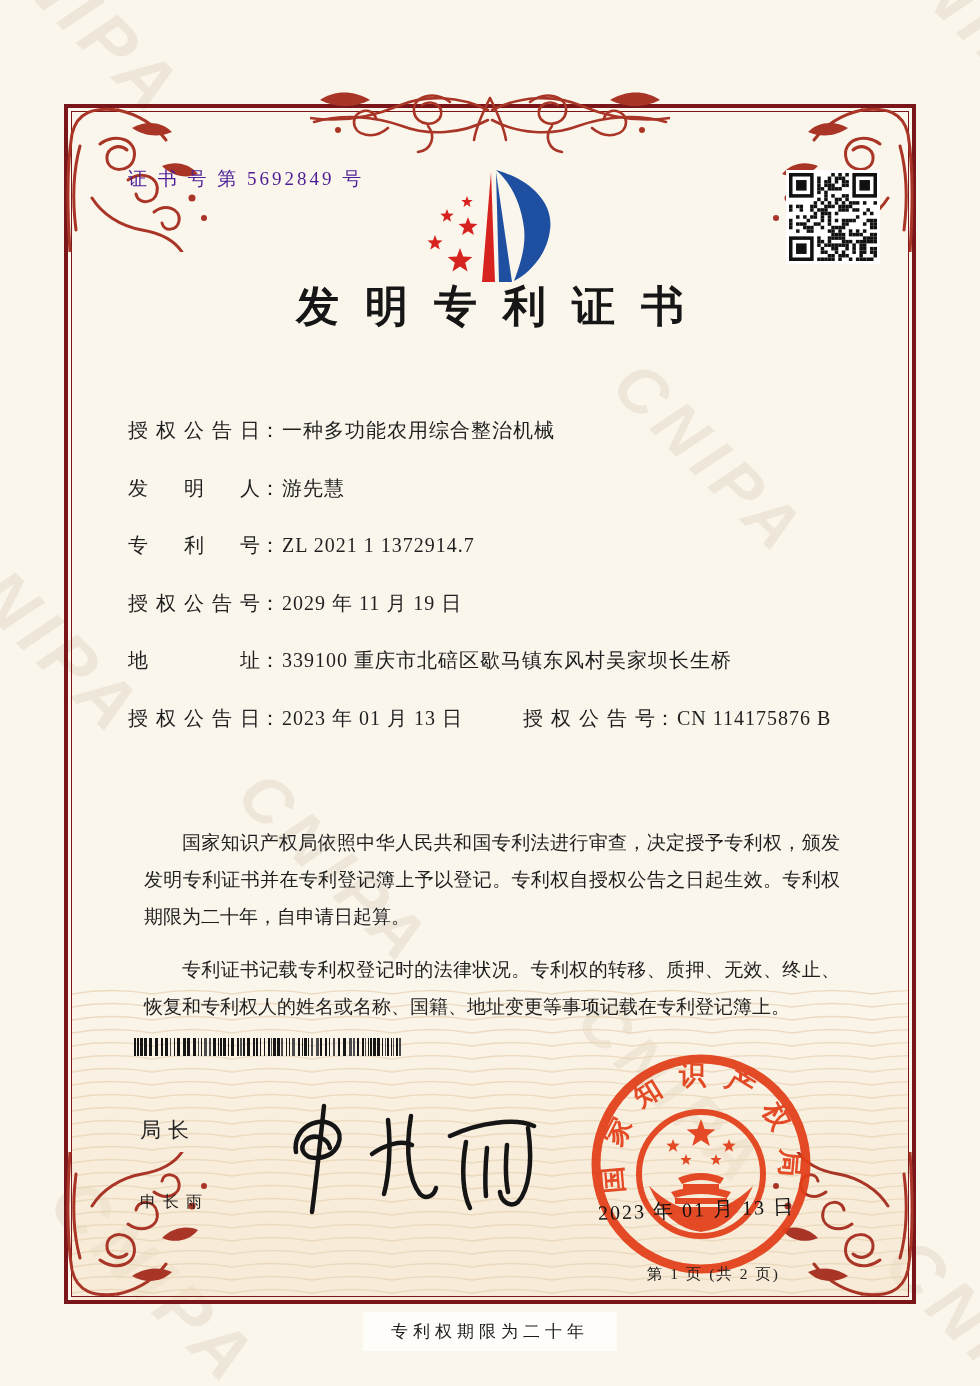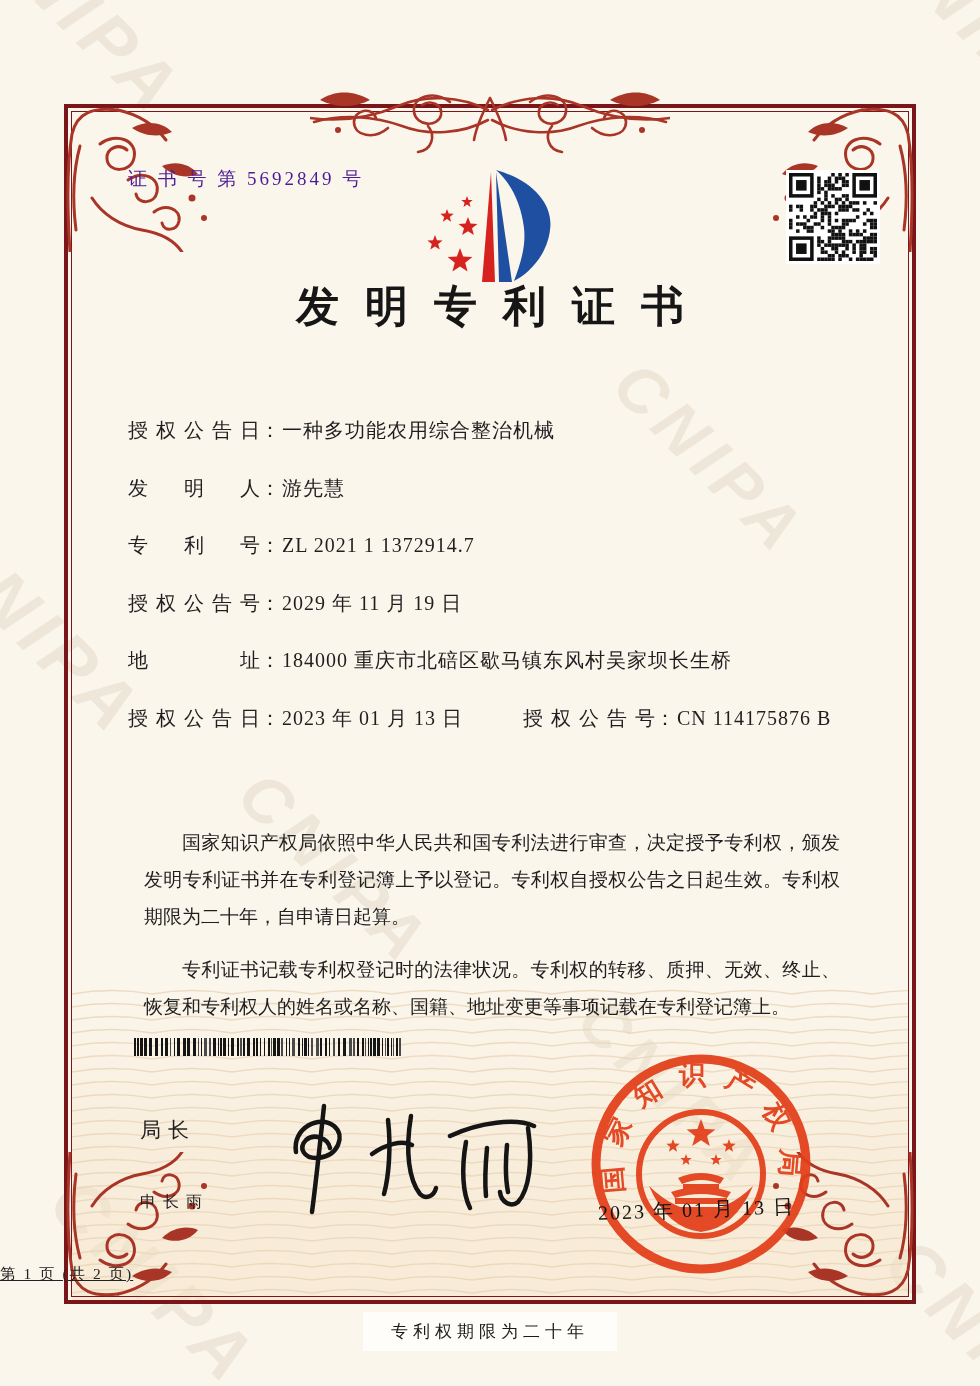--- a/index.html
+++ b/index.html
@@ -42,21 +42,21 @@
   .waves{position:absolute;left:72px;top:988px;width:836px;height:314px;}
   .waves-tint{position:absolute;left:72px;top:988px;width:836px;height:314px;
               background:linear-gradient(180deg,rgba(246,230,206,0) 0%,rgba(245,226,198,.45) 55%,rgba(245,226,198,.55) 100%);}
   .barcode{position:absolute;left:134px;top:1038px;width:272px;height:18px;}
   .signer-title{position:absolute;left:140px;top:1116px;font-size:21px;letter-spacing:7px;}
   .signer-name{position:absolute;left:140px;top:1192px;font-size:16px;letter-spacing:7px;}
   .signature{position:absolute;left:268px;top:1082px;width:280px;height:145px;}
   .seal{position:absolute;left:583px;top:1046px;width:236px;height:236px;opacity:.93;}
   .seal-date{position:absolute;left:598px;top:1196px;width:220px;font-size:20px;letter-spacing:2px;
              color:#111;transform:rotate(-2deg);}
-  .page-num{position:absolute;left:0;top:1264px;width:780px;text-align:left;font-size:15.5px;letter-spacing:2px;color:#222;text-decoration:underline;}
+  .page-num{position:absolute;left:0;top:1264px;width:780px;text-align:right;font-size:15.5px;letter-spacing:2px;color:#222;}
   .cont-note{position:absolute;left:50%;top:1312px;transform:translateX(-50%);background:#fefdf9;
              padding:8px 28px;font-size:17px;letter-spacing:5px;color:#1a1a1a;}
   svg{display:block;}
 </style>
 </head>
 <body>
 
 <div class="page">
 
   <div class="wm" style="left:-50px;top:-30px;">CNIPA</div>
@@ -393,21 +393,21 @@
     <div class="frow">
       <span class="flabel">发明人</span><span class="fcolon">：</span><span class="fvalue">游先慧</span>
     </div>
     <div class="frow">
       <span class="flabel">专利号</span><span class="fcolon">：</span><span class="fvalue">ZL 2021 1 1372914.7</span>
     </div>
     <div class="frow">
       <span class="flabel">授权公告号</span><span class="fcolon">：</span><span class="fvalue">2029 年 11 月 19 日</span>
     </div>
     <div class="frow">
-      <span class="flabel">地址</span><span class="fcolon">：</span><span class="fvalue">184000  重庆市北碚区歇马镇东风村吴家坝长生桥</span>
+      <span class="flabel">地址</span><span class="fcolon">：</span><span class="fvalue">339100  重庆市北碚区歇马镇东风村吴家坝长生桥</span>
     </div>
     <div class="frow">
       <span class="flabel">授权公告日</span><span class="fcolon">：</span><span class="fvalue">2023 年 01 月 13 日</span><span class="pair2"><span class="flabel">授权公告号</span><span class="fcolon">：</span><span class="fvalue">CN 114175876 B</span></span>
     </div>
   </div>
 
   <div class="body-text">
     <p>国家知识产权局依照中华人民共和国专利法进行审查，决定授予专利权，颁发发明专利证书并在专利登记簿上予以登记。专利权自授权公告之日起生效。专利权期限为二十年，自申请日起算。</p>
     <p>专利证书记载专利权登记时的法律状况。专利权的转移、质押、无效、终止、恢复和专利权人的姓名或名称、国籍、地址变更等事项记载在专利登记簿上。</p>
   </div>

